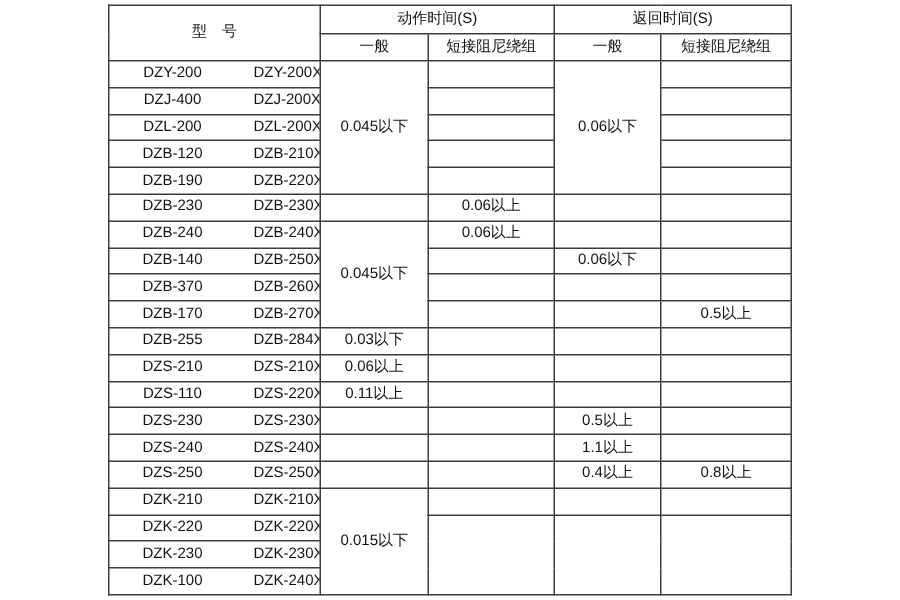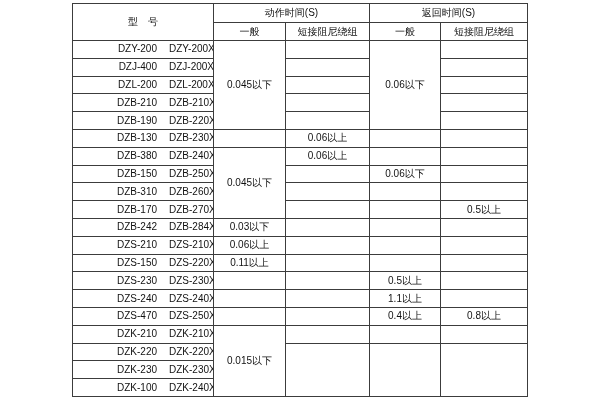--- a/index.html
+++ b/index.html
@@ -40,21 +40,20 @@
   tr.hr1 { height: 19px; }
   tr.hr2 { height: 18px; }
   tbody tr { height: 17.8px; }
   .model-pair {
     display: flex;
     align-items: center;
     width: 100%;
   }
   .model-pair .m1 {
     flex: 0 0 84px;
-    text-align: right;
   }
   .model-pair .m2 {
     flex: 1;
     text-align: left;
     margin-left: 12px;
   }
   td.lift { padding-bottom: 18px; }
 </style>
 </head>
 <body>
@@ -110,76 +109,76 @@
               <span class="m1">DZL-200</span>
               <span class="m2">DZL-200X</span>
             </div>
           </td>
           <td rowspan="1"></td>
           <td rowspan="1"></td>
         </tr>
         <tr>
           <td>
             <div class="model-pair">
-              <span class="m1">DZB-210</span>
+              <span class="m1">DZB-120</span>
               <span class="m2">DZB-210X</span>
             </div>
           </td>
           <td rowspan="1"></td>
           <td rowspan="1"></td>
         </tr>
         <tr>
           <td>
             <div class="model-pair">
               <span class="m1">DZB-190</span>
               <span class="m2">DZB-220X</span>
             </div>
           </td>
           <td rowspan="1"></td>
           <td rowspan="1"></td>
         </tr>
         <tr>
           <td>
             <div class="model-pair">
-              <span class="m1">DZB-130</span>
+              <span class="m1">DZB-230</span>
               <span class="m2">DZB-230X</span>
             </div>
           </td>
           <td rowspan="1"></td>
           <td rowspan="1">0.06以上</td>
           <td rowspan="1"></td>
           <td rowspan="1"></td>
         </tr>
         <tr>
           <td>
             <div class="model-pair">
-              <span class="m1">DZB-380</span>
+              <span class="m1">DZB-240</span>
               <span class="m2">DZB-240X</span>
             </div>
           </td>
           <td rowspan="4" class="lift">0.045以下</td>
           <td rowspan="1">0.06以上</td>
           <td rowspan="1"></td>
           <td rowspan="1"></td>
         </tr>
         <tr>
           <td>
             <div class="model-pair">
-              <span class="m1">DZB-150</span>
+              <span class="m1">DZB-140</span>
               <span class="m2">DZB-250X</span>
             </div>
           </td>
           <td rowspan="1"></td>
           <td rowspan="1">0.06以下</td>
           <td rowspan="1"></td>
         </tr>
         <tr>
           <td>
             <div class="model-pair">
-              <span class="m1">DZB-310</span>
+              <span class="m1">DZB-370</span>
               <span class="m2">DZB-260X</span>
             </div>
           </td>
           <td rowspan="1"></td>
           <td rowspan="1"></td>
           <td rowspan="1"></td>
         </tr>
         <tr>
           <td>
             <div class="model-pair">
@@ -187,21 +186,21 @@
               <span class="m2">DZB-270X</span>
             </div>
           </td>
           <td rowspan="1"></td>
           <td rowspan="1"></td>
           <td rowspan="1">0.5以上</td>
         </tr>
         <tr>
           <td>
             <div class="model-pair">
-              <span class="m1">DZB-242</span>
+              <span class="m1">DZB-255</span>
               <span class="m2">DZB-284X</span>
             </div>
           </td>
           <td rowspan="1">0.03以下</td>
           <td rowspan="1"></td>
           <td rowspan="1"></td>
           <td rowspan="1"></td>
         </tr>
         <tr>
           <td>
@@ -211,21 +210,21 @@
             </div>
           </td>
           <td rowspan="1">0.06以上</td>
           <td rowspan="1"></td>
           <td rowspan="1"></td>
           <td rowspan="1"></td>
         </tr>
         <tr>
           <td>
             <div class="model-pair">
-              <span class="m1">DZS-150</span>
+              <span class="m1">DZS-110</span>
               <span class="m2">DZS-220X</span>
             </div>
           </td>
           <td rowspan="1">0.11以上</td>
           <td rowspan="1"></td>
           <td rowspan="1"></td>
           <td rowspan="1"></td>
         </tr>
         <tr>
           <td>
@@ -247,21 +246,21 @@
             </div>
           </td>
           <td rowspan="1"></td>
           <td rowspan="1"></td>
           <td rowspan="1">1.1以上</td>
           <td rowspan="1"></td>
         </tr>
         <tr>
           <td>
             <div class="model-pair">
-              <span class="m1">DZS-470</span>
+              <span class="m1">DZS-250</span>
               <span class="m2">DZS-250X</span>
             </div>
           </td>
           <td rowspan="1"></td>
           <td rowspan="1"></td>
           <td rowspan="1">0.4以上</td>
           <td rowspan="1">0.8以上</td>
         </tr>
         <tr>
           <td>

